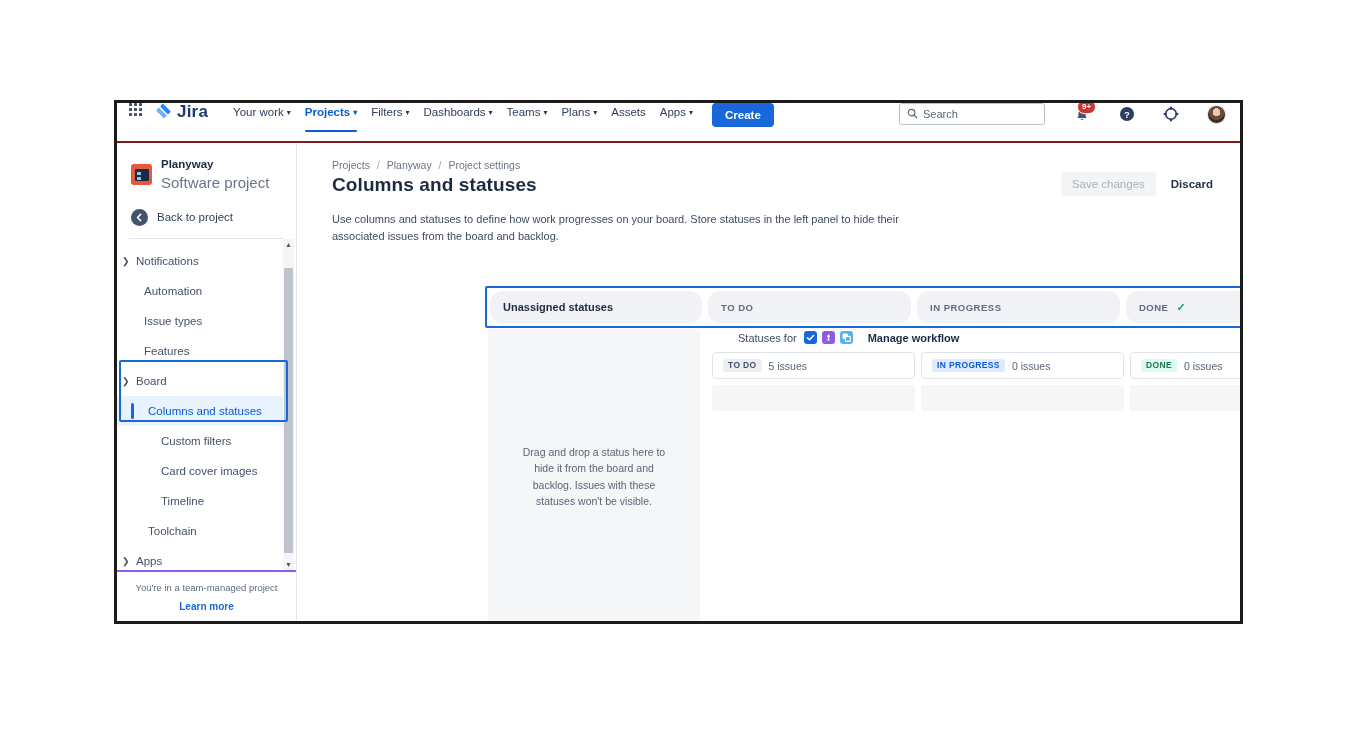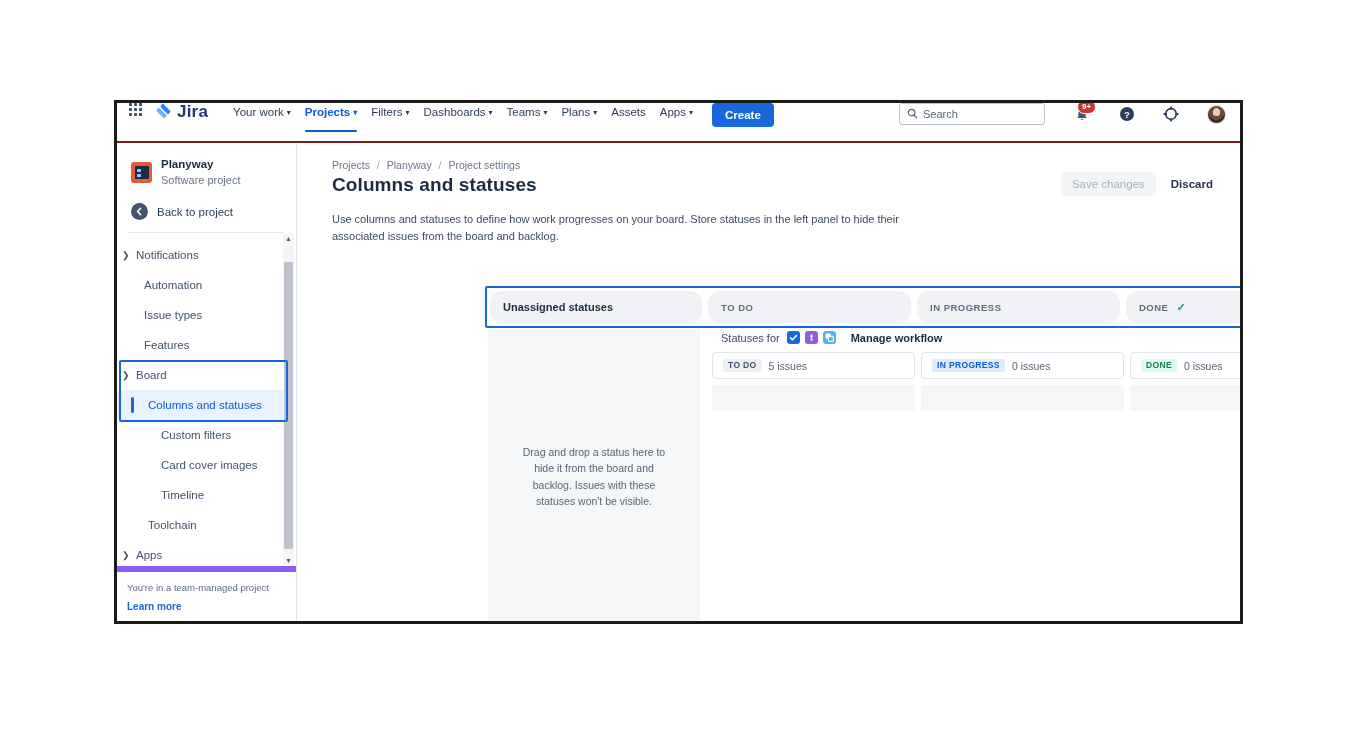--- a/index.html
+++ b/index.html
@@ -101,21 +101,21 @@
   .proj-ico::after {
     content: ""; position: absolute; left: 3.5px; top: 4.5px; right: 3.5px; bottom: 4px;
     background: #1c2b44; border-radius: 1px;
   }
   .proj-ico::before {
     content: ""; position: absolute; left: 6px; top: 7.5px; width: 4px; height: 3px;
     background: #8ec8f6; z-index: 2; border-radius: .5px;
     box-shadow: 11px 0 0 -1.5px #8ec8f6, 0 5px 0 0 #8ec8f6;
   }
   .proj-name { font-size: 11.5px; font-weight: 700; color: #1c2b41; line-height: 1.35; }
-  .proj-sub  { font-size: 11px; color: #6b7588; line-height: 1.35; }
+  .proj-sub  { font-size: 15px; color: #6b7588; line-height: 1.35; }
 
   .back-row { display: flex; align-items: center; gap: 9px; padding: 6px 12px 12px 14px; cursor: pointer;}
   .back-circle {
     width: 17px; height: 17px; border-radius: 50%; background: #44546f;
     display: flex; align-items: center; justify-content: center; flex: none;
   }
   .back-circle svg { display: block; }
   .back-label { font-size: 11.5px; color: #2c3e5d; }
 
   .side-div { height: 1px; background: #e4e6ea; margin: 0 12px; }
@@ -143,21 +143,21 @@
     display: flex; flex-direction: column; align-items: center;
     background: #f4f5f7;
   }
   .sb-arrow { font-size: 7px; color: #50586b; padding: 2px 0; cursor: pointer;}
   .sb-track { flex: 1; width: 11px; position: relative; }
   .sb-thumb {
     position: absolute; left: 1px; width: 9px; top: 18px; bottom: 6px;
     background: #bfc3cb; border-radius: 1px; cursor: pointer;
   }
 
-  .side-foot { border-top: 6px solid #8b5cf6; padding: 10px 10px 12px; }
+  .side-foot { border-top: 2px solid #8b5cf6; padding: 10px 10px 12px; text-align: center; }
   .side-foot .t1 { font-size: 9.5px; color: #5f6b81; }
   .side-foot .t2 { font-size: 10px; color: #1868db; font-weight: 700; margin-top: 8px; cursor: pointer; }
 
   
   #main { flex: 1; position: relative; background: #fff; overflow: hidden; }
   .crumbs { font-size: 10.5px; color: #6b7588; padding: 16px 0 0 35px; }
   .crumbs a { color: #6b7588; text-decoration: none; cursor: pointer; }
   .crumbs .sep { color: #9aa2b1; margin: 0 4px; }
   .page-title {
     font-size: 19px; font-weight: 600; color: #1c2b41;
@@ -207,21 +207,21 @@
     width: 212px; height: 295px; background: #f5f6f8;
     display: flex; align-items: center; justify-content: center;
   }
   .drop-hint {
     font-size: 10.5px; color: #5a6577; text-align: center;
     line-height: 1.55; max-width: 158px;
   }
 
   
   #statuses-for {
-    position: absolute; left: 424px; top: 188px;
+    position: absolute; left: 441px; top: 188px;
     display: flex; align-items: center; gap: 5px;
   }
   .sf-label { font-size: 11px; color: #3f4b60; margin-right: 2px; }
   .itype { width: 13px; height: 13px; border-radius: 3px; position: relative; cursor: pointer; }
   .itype.task { background: #1868db; }
   .itype.story { background: #8f5ce0; }
   .itype.subtask { background: #59b0f0; }
   .itype svg { position: absolute; left: 0; top: 0; }
   .manage-wf {
     font-size: 11px; font-weight: 700; color: #1c2b41;

